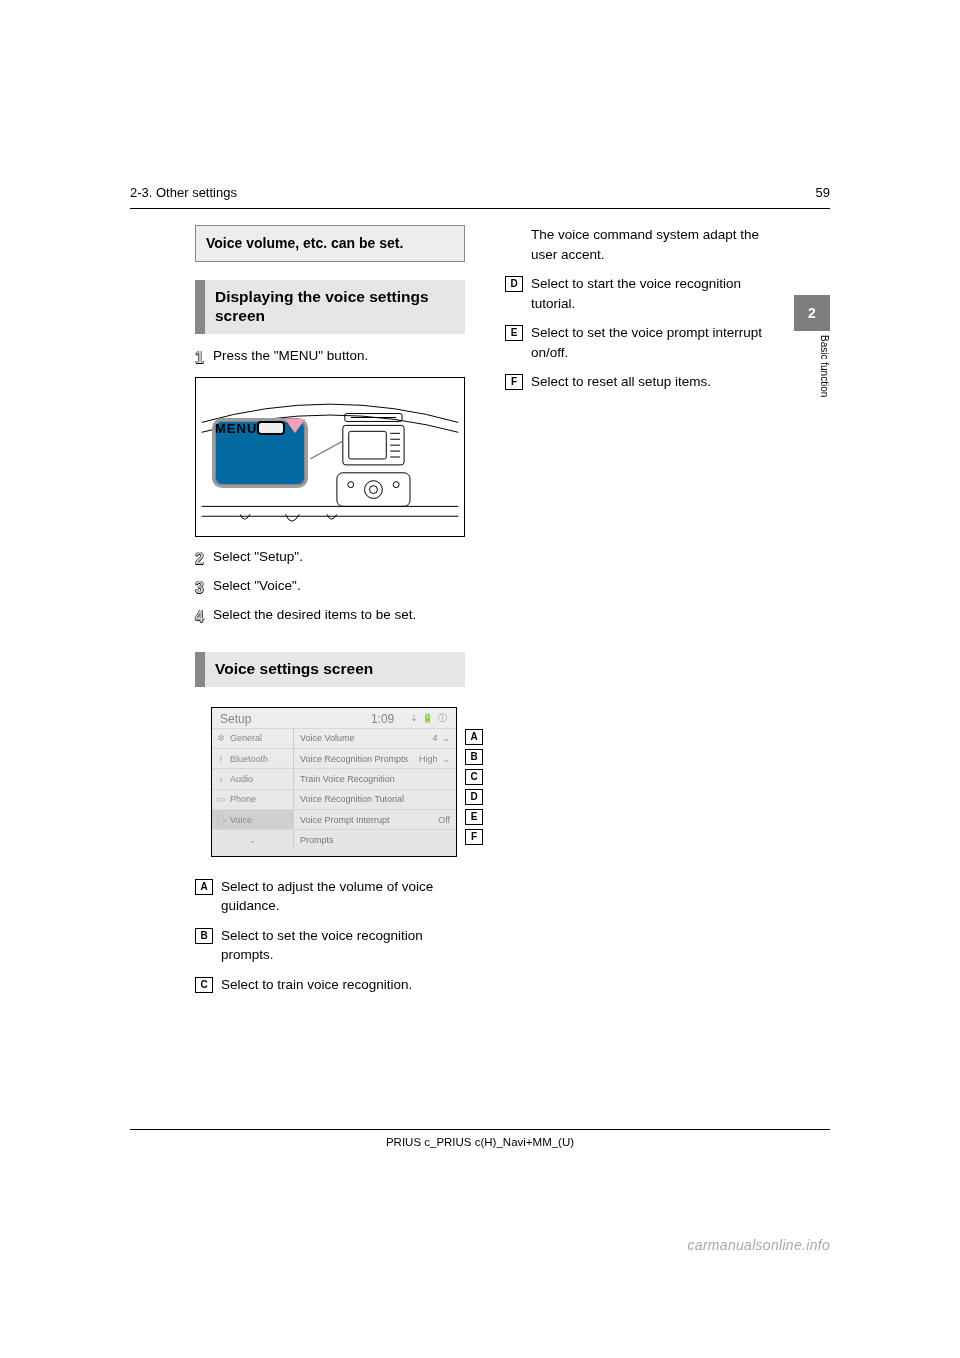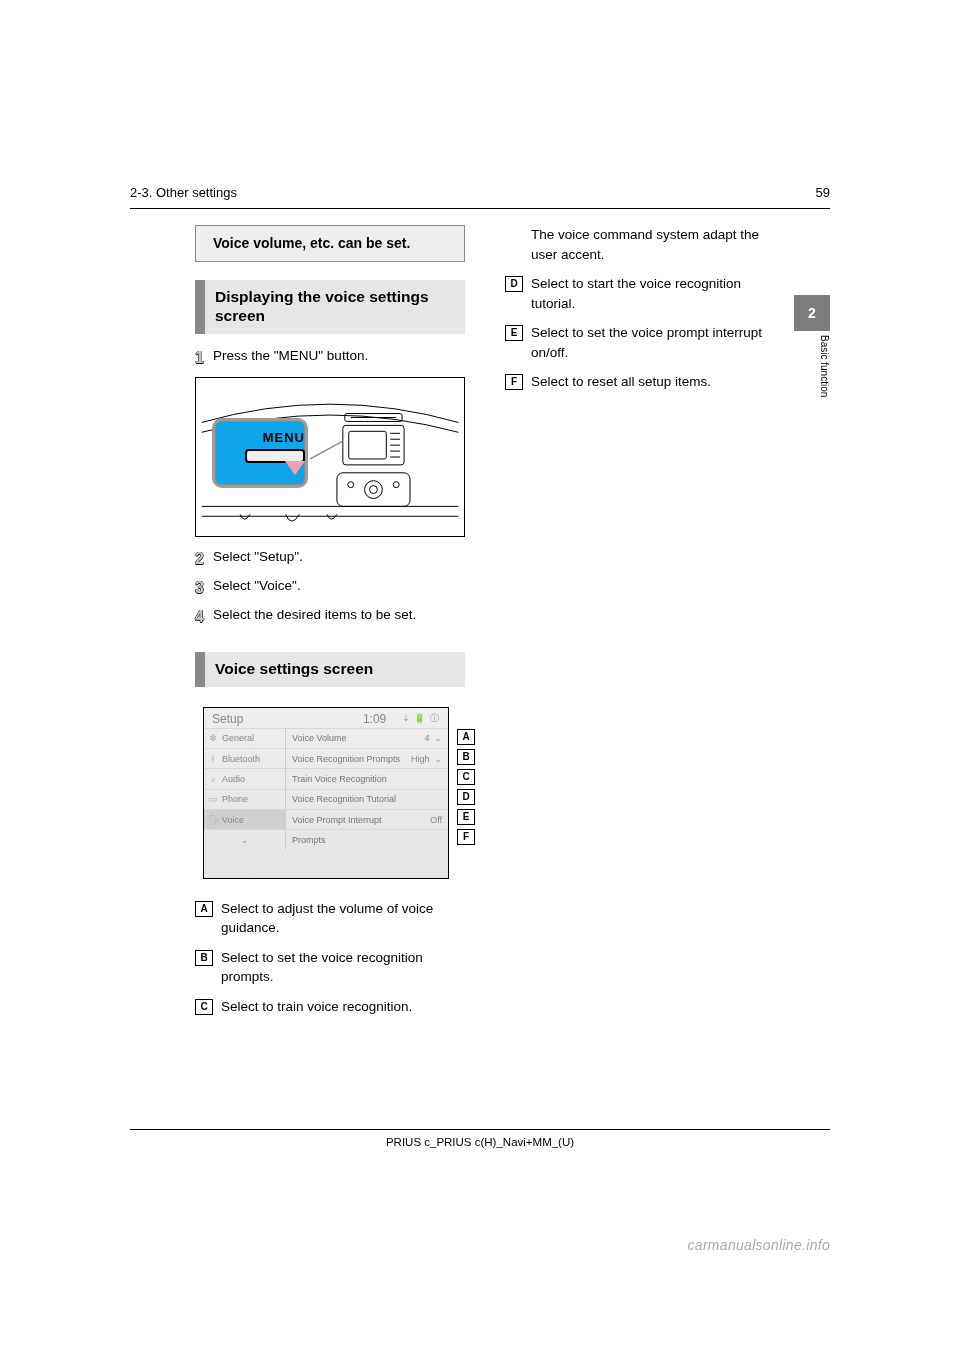--- a/index.html
+++ b/index.html
@@ -55,21 +55,21 @@
     background: #7d7d7d;
     color: #fff;
     font-size: 17px;
     font-weight: bold;
     padding: 8px 12px 10px 12px;
     margin-bottom: 10px;
   }
   .lead-box {
     background: #ededed;
     border: 1.5px solid #888;
-    padding: 8px 17px;
+    padding: 8px 10px;
     font-weight: bold;
     font-size: 14px;
     line-height: 1.35;
     margin-bottom: 18px;
   }
   .section-head {
     position: relative;
     background: #e6e6e6;
     border-left: 10px solid #888;
     padding: 7px 10px 8px 10px;
@@ -90,22 +90,22 @@
   .illus {
     border: 1.5px solid #000;
     width: 100%; height: 160px;
     margin: 8px 0 10px 0;
     position: relative;
     overflow: hidden;
     background: #fff;
   }
   .screenshot {
     border: 1.5px solid #000;
-    width: 246px; height: 172px;
-    margin: 8px 0 14px 8px;
+    width: 246px; height: 150px;
+    margin: 8px 0 14px 16px;
     font-size: 10px;
     background: linear-gradient(#eee,#e4e4e4);
     position: relative;
   }
   .screenshot .topbar {
     display: flex; justify-content: space-between; align-items: center;
     padding: 4px 8px 2px 8px;
     font-size: 12px; color: #888;
   }
   .screenshot .body { display: flex; height: 122px; }
@@ -166,23 +166,23 @@
     font-size: 14px; color: #aaa; font-style: italic; letter-spacing: 0.3px;
     font-family: "Trebuchet MS", Arial, sans-serif;
   }
 
   
   .illus svg { width:100%; height:100%; }
   .menu-popup {
     position: absolute; left: 16px; top: 40px;
     width: 96px; height: 70px;
     border: 3px solid #9c9c9c; border-radius: 10px;
-    background: #0ea5e9;
+    background: #0369a1;
     box-shadow: 0 0 0 1px #888 inset;
-    display: flex; flex-direction: column; align-items: flex-end; justify-content: center;
+    display: flex; flex-direction: row; align-items: flex-start; justify-content: center;
   }
   .menu-popup .lbl { font-weight: bold; font-size: 13px; letter-spacing: 1px; margin-bottom: 4px;}
   .menu-popup .btn {
     width: 60px; height: 14px; border: 2px solid #000; border-radius: 4px;
     background: #eee; position: relative;
   }
   .menu-popup .arrow {
     width: 0; height: 0;
     border-left: 10px solid transparent;
     border-right: 10px solid transparent;

